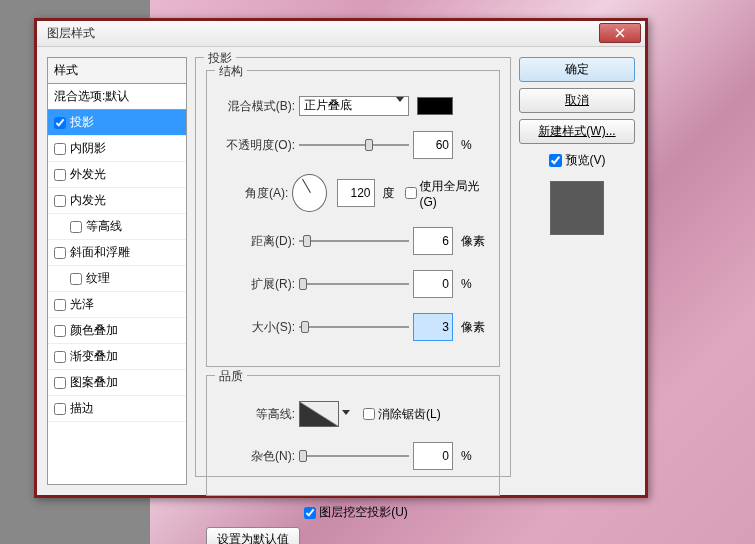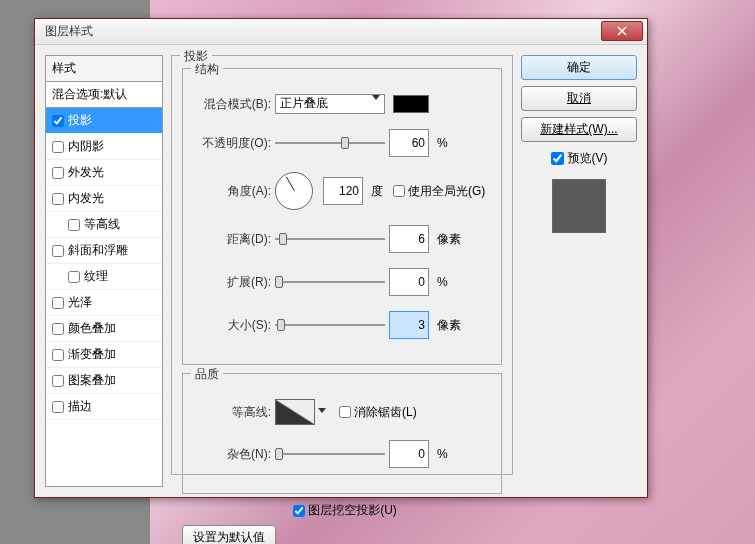--- a/index.html
+++ b/index.html
@@ -3,40 +3,40 @@
 <meta charset="utf-8">
 <style>
   * { box-sizing: border-box; margin: 0; padding: 0; font-family: "Microsoft YaHei", Arial, sans-serif; font-size: 12px; }
   body { background: #888; width: 755px; height: 544px; position: relative; overflow: hidden; }
   .bg-image {
     position: absolute; left: 150px; top: 0; width: 605px; height: 544px;
     background: linear-gradient(135deg, #e8b8d0 0%, #d89bb8 20%, #f0d0e0 40%, #c88ba8 60%, #e0a8c0 80%, #d8a0b8 100%);
   }
   .dialog {
     position: absolute; left: 34px; top: 18px; width: 614px; height: 480px;
-    background: #f0f0f0; border: 1px solid #7f1d1d;
+    background: #f0f0f0; border: 3px solid #7f1d1d;
     box-shadow: 2px 2px 8px rgba(0,0,0,0.4);
   }
   .titlebar {
     height: 26px; background: linear-gradient(#fafafa, #e8e8e8);
     display: flex; align-items: center; padding-left: 10px;
     border-bottom: 1px solid #ccc;
   }
   .titlebar-text { color: #333; }
   .close-btn {
     margin-left: auto; width: 42px; height: 20px;
     background: linear-gradient(#d98080, #c04040);
     border: 1px solid #803030; border-radius: 2px;
     display: flex; align-items: center; justify-content: center;
     margin-right: 4px; margin-top: -2px; cursor: pointer;
   }
   .close-btn svg { width: 10px; height: 10px; }
   .dialog-body { display: flex; padding: 10px; gap: 8px; height: calc(100% - 26px); }
   .styles-panel {
-    width: 118px; border: 1px solid #999; background: #fff;
+    width: 140px; border: 1px solid #999; background: #fff;
     display: flex; flex-direction: column;
   }
   .styles-header {
     padding: 4px 6px; border-bottom: 1px solid #999; background: #f4f4f4;
   }
   .style-row {
     padding: 4px 6px; display: flex; align-items: center; gap: 4px;
     border-bottom: 1px solid #eee; cursor: pointer;
   }
   .style-row.selected { background: #3399ff; color: #fff; }

